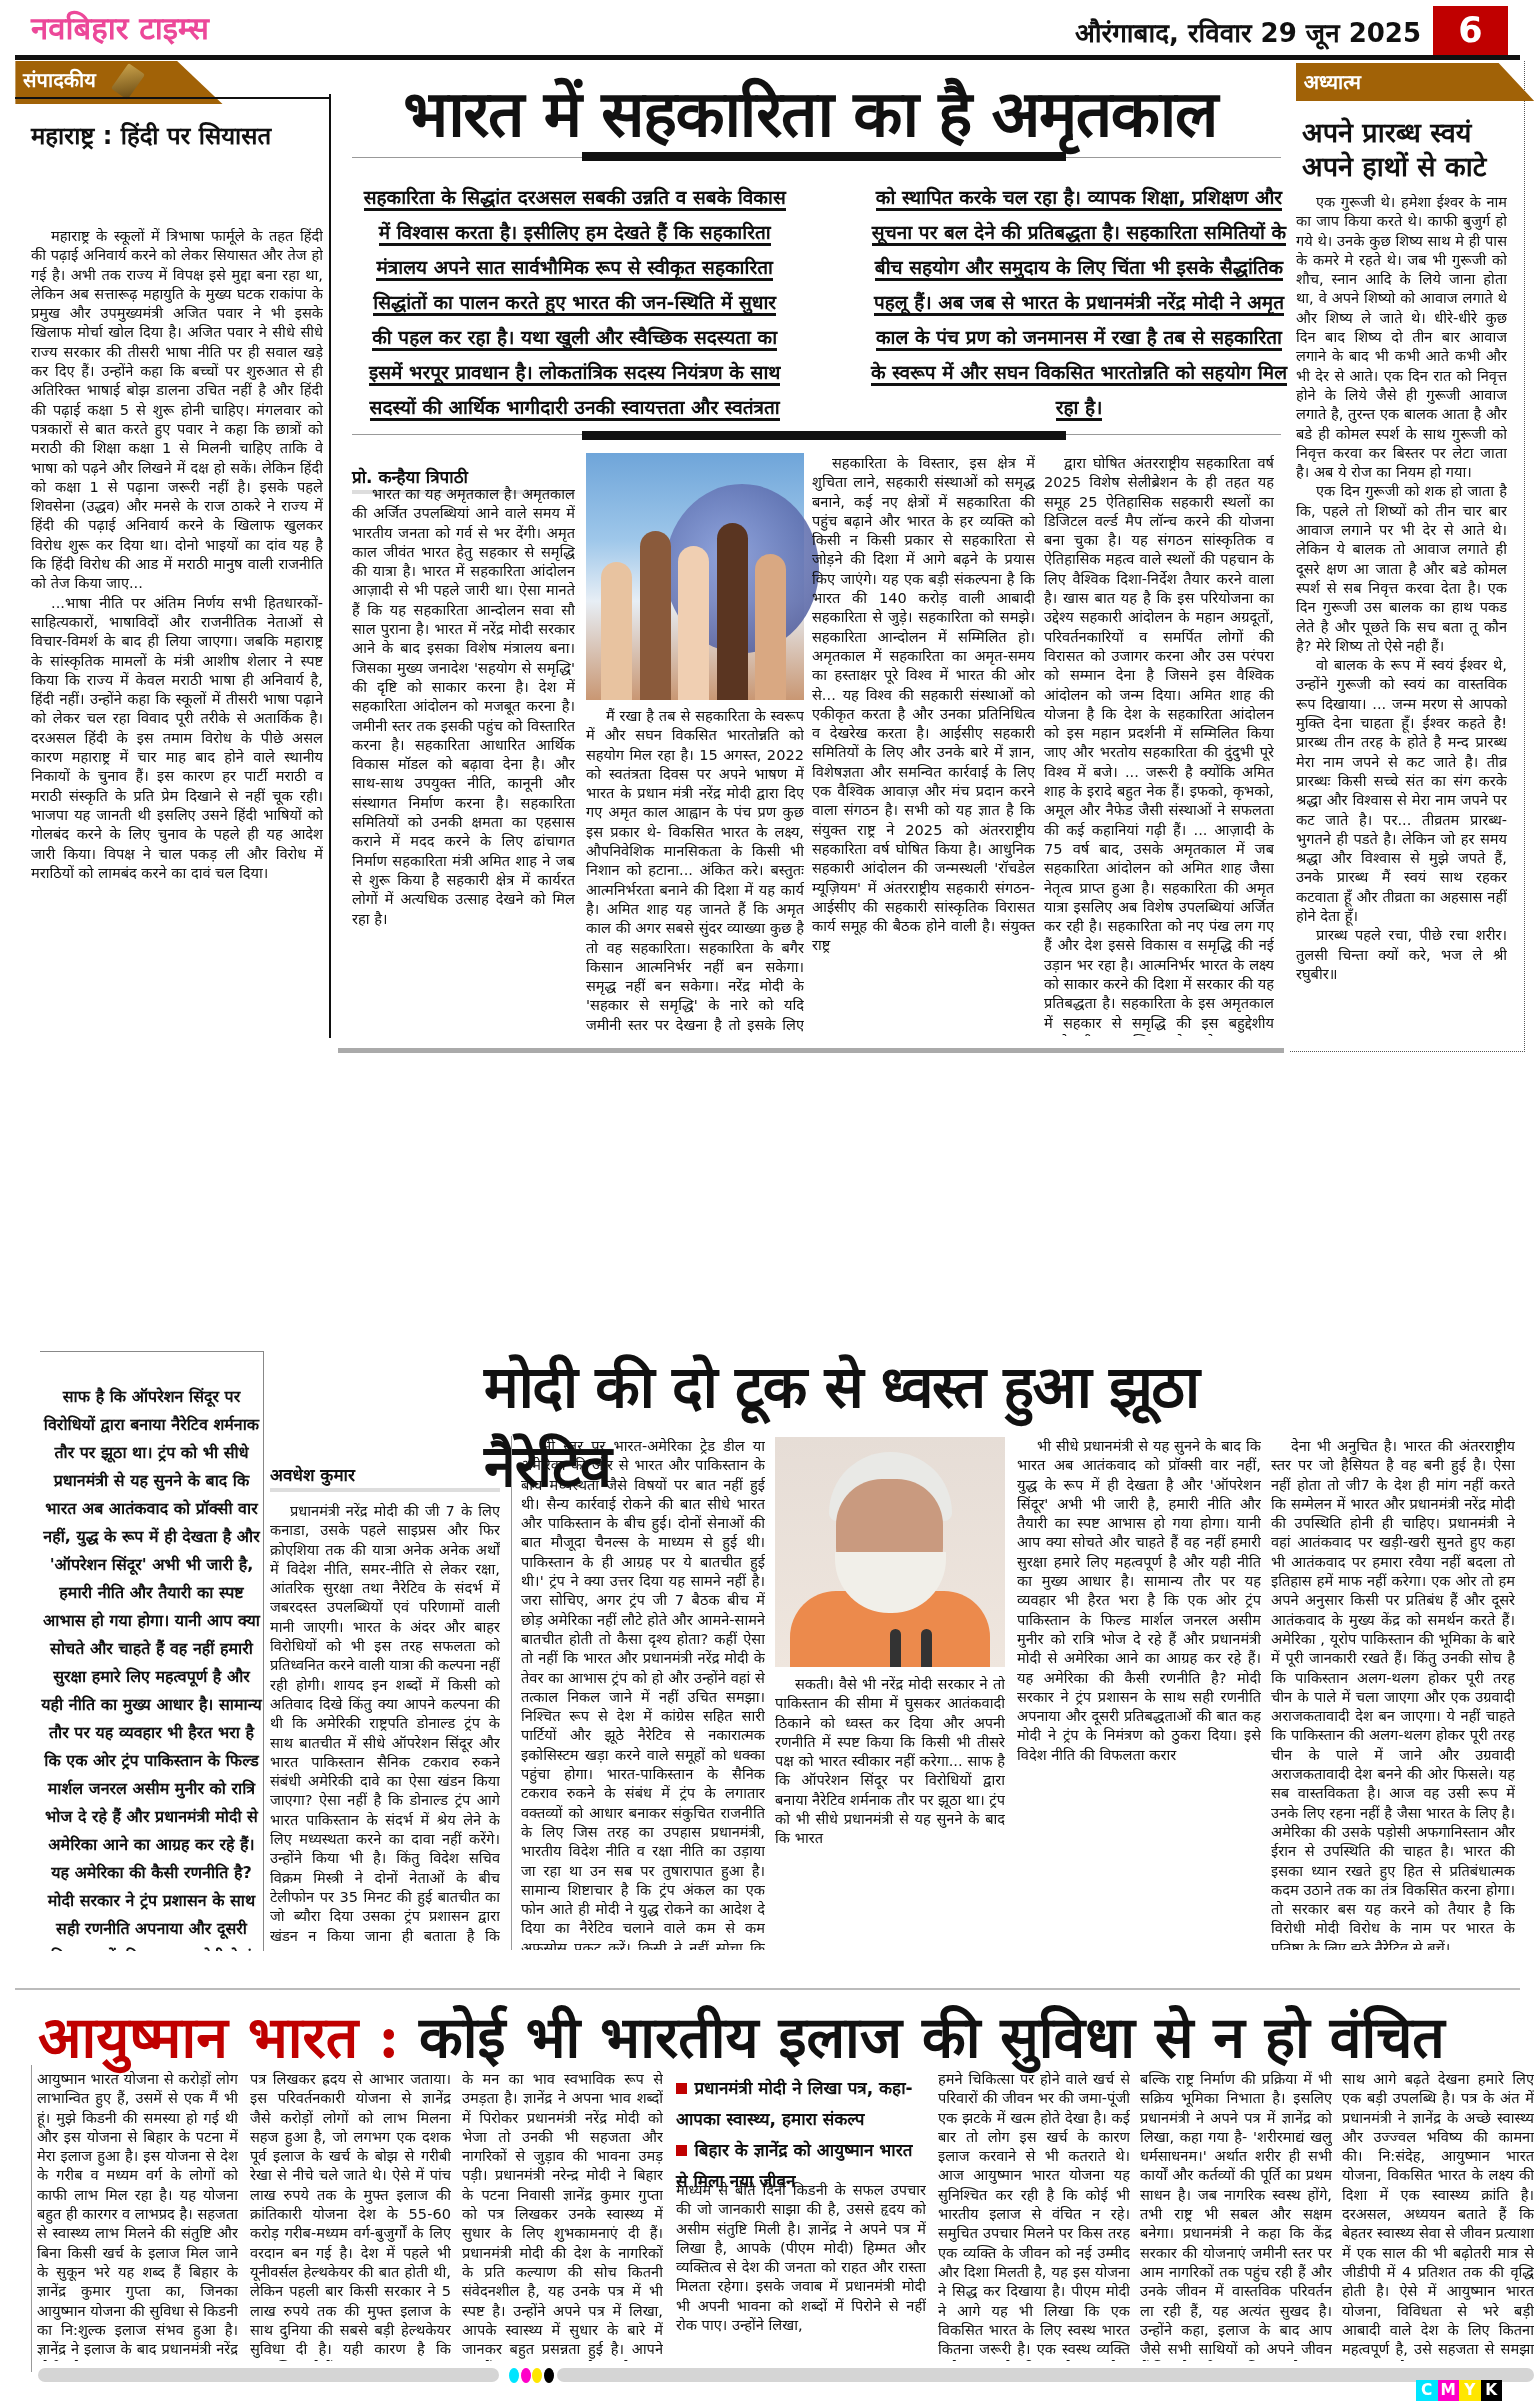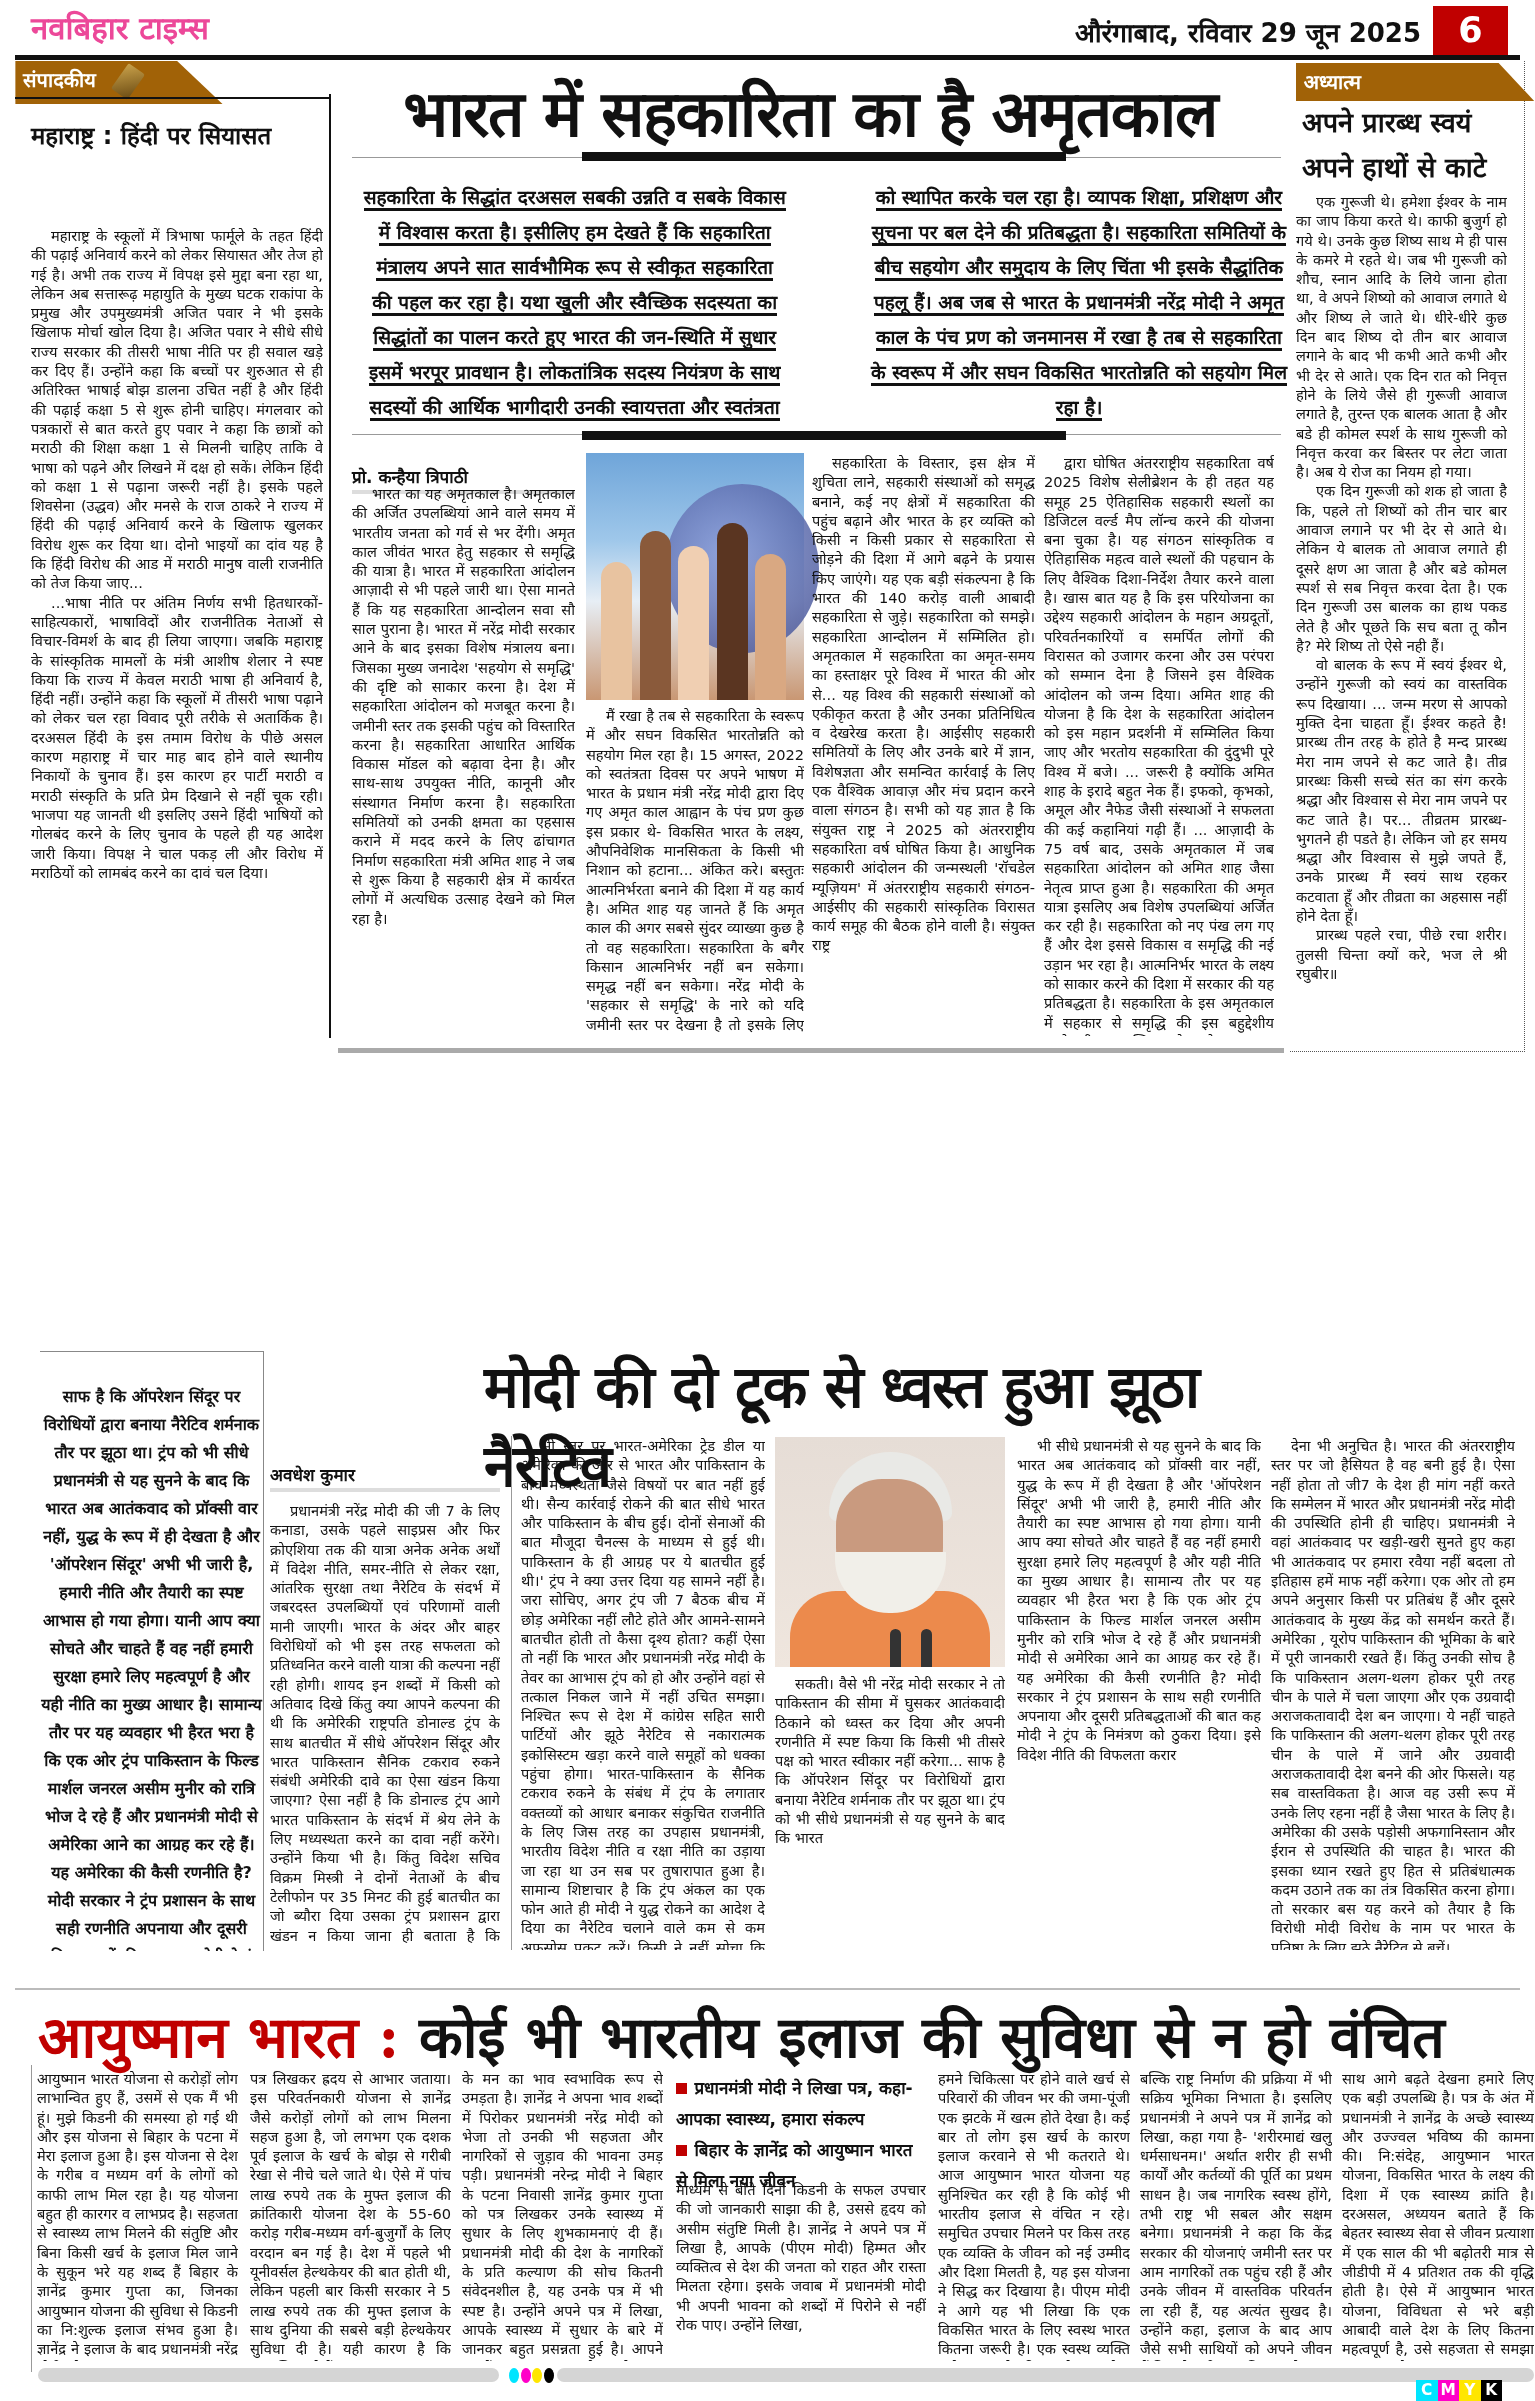--- a/index.html
+++ b/index.html
@@ -19,21 +19,21 @@
   .vrule{background:#111;width:2.3px;}
   .main-head{left:338px;top:68px;width:944px;text-align:center;font-size:64px;font-weight:bold;letter-spacing:-1.5px;}
   .quote-box{left:352px;top:157px;width:929px;height:276px;border-top:1.5px solid #999;border-bottom:1.5px solid #999;}
   .quote-box .bar{position:absolute;height:9.2px;background:#111;left:230px;width:484px;}
   .quote-col{position:absolute;top:21.5px;width:430px;font-size:19px;font-weight:bold;line-height:35px;text-align:center;}
   .quote-col span{border-bottom:3.1px solid #111;}
   .byline{font-size:17px;font-weight:bold;border-bottom:4.6px solid #ddd;padding-bottom:1.5px;}
   .img-hands{left:586px;top:453px;width:218px;height:247px;background:linear-gradient(180deg,#6fa5d9 0%,#9ec7ea 35%,#e7eef5 60%,#c99773 100%);}
   .img-hands .globe{position:absolute;right:-15.4px;top:31px;width:154px;height:169px;border-radius:50%;background:radial-gradient(circle at 40% 40%,#8a9bd8,#3d4a8e);opacity:.85;}
   .img-hands .hand{position:absolute;bottom:0;width:31px;border-radius:15.4px 15.4px 0 0;}
-  .adhyatm-head{left:1302px;top:100px;width:215px;font-size:27px;font-weight:bold;line-height:45px;}
+  .adhyatm-head{left:1302px;top:116px;width:215px;font-size:27px;font-weight:bold;line-height:34px;}
   .adhyatm-box{left:1290px;top:61px;width:234px;height:990px;border-right:1.5px dotted #555;border-bottom:1.5px dotted #555;}
   .hr-grey{height:4.6px;background:#aaa;}
   .pull-quote{left:40px;top:1351px;width:223px;font-size:16px;font-weight:bold;line-height:28px;text-align:center;border-top:1.5px solid #888;border-right:1.5px solid #888;padding-top:31px;}
   .mid-head{left:484px;top:1345px;width:844px;font-size:58px;font-weight:bold;letter-spacing:-1.5px;}
   .img-modi{left:775px;top:1437px;width:230px;height:230px;background:linear-gradient(180deg,#e6ddd6,#efe6de);overflow:hidden;}
   .modi-hair{position:absolute;left:54px;top:15.4px;width:123px;height:69px;border-radius:61px 61px 7.7px 7.7px;background:#e9e9e6;}
   .modi-face{position:absolute;left:61px;top:42px;width:107px;height:115px;border-radius:46px;background:#c99a7f;}
   .modi-beard{position:absolute;left:60px;top:115px;width:111px;height:61px;border-radius:0 0 54px 54px;background:#f1efe9;}
   .modi-vest{position:absolute;left:15.4px;top:154px;width:200px;height:92px;border-radius:46px 46px 0 0;background:#ec8a4c;}
   .mic{position:absolute;top:192px;width:10.7px;height:46px;background:#333;border-radius:5.4px;}
@@ -66,22 +66,22 @@
   <p>...भाषा नीति पर अंतिम निर्णय सभी हितधारकों-साहित्यकारों, भाषाविदों और राजनीतिक नेताओं से विचार-विमर्श के बाद ही लिया जाएगा। जबकि महाराष्ट्र के सांस्कृतिक मामलों के मंत्री आशीष शेलार ने स्पष्ट किया कि राज्य में केवल मराठी भाषा ही अनिवार्य है, हिंदी नहीं। उन्होंने कहा कि स्कूलों में तीसरी भाषा पढ़ाने को लेकर चल रहा विवाद पूरी तरीके से अतार्किक है। दरअसल हिंदी के इस तमाम विरोध के पीछे असल कारण महाराष्ट्र में चार माह बाद होने वाले स्थानीय निकायों के चुनाव हैं। इस कारण हर पार्टी मराठी व मराठी संस्कृति के प्रति प्रेम दिखाने से नहीं चूक रही। भाजपा यह जानती थी इसलिए उसने हिंदी भाषियों को गोलबंद करने के लिए चुनाव के पहले ही यह आदेश जारी किया। विपक्ष ने चाल पकड़ ली और विरोध में मराठियों को लामबंद करने का दावं चल दिया।</p>
 </div>
 
 <div class="abs main-head">भारत में सहकारिता का है अमृतकाल</div>
 <div class="abs quote-box">
   <div class="bar" style="top:-6.1px"></div>
   <div class="quote-col" style="left:7.7px">
     <div><span>सहकारिता के सिद्धांत दरअसल सबकी उन्नति व सबके विकास</span></div>
     <div><span>में विश्वास करता है। इसीलिए हम देखते हैं कि सहकारिता</span></div>
     <div><span>मंत्रालय अपने सात सार्वभौमिक रूप से स्वीकृत सहकारिता</span></div>
+    <div><span>सिद्धांतों का पालन करते हुए भारत की जन-स्थिति में सुधार</span></div>
     <div><span>की पहल कर रहा है। यथा खुली और स्वैच्छिक सदस्यता का</span></div>
-    <div><span>सिद्धांतों का पालन करते हुए भारत की जन-स्थिति में सुधार</span></div>
     <div><span>इसमें भरपूर प्रावधान है। लोकतांत्रिक सदस्य नियंत्रण के साथ</span></div>
     <div><span>सदस्यों की आर्थिक भागीदारी उनकी स्वायत्तता और स्वतंत्रता</span></div>
   </div>
   <div class="quote-col" style="left:512px">
     <div><span>को स्थापित करके चल रहा है। व्यापक शिक्षा, प्रशिक्षण और</span></div>
     <div><span>सूचना पर बल देने की प्रतिबद्धता है। सहकारिता समितियों के</span></div>
     <div><span>बीच सहयोग और समुदाय के लिए चिंता भी इसके सैद्धांतिक</span></div>
     <div><span>पहलू हैं। अब जब से भारत के प्रधानमंत्री नरेंद्र मोदी ने अमृत</span></div>
     <div><span>काल के पंच प्रण को जनमानस में रखा है तब से सहकारिता</span></div>
     <div><span>के स्वरूप में और सघन विकसित भारतोन्नति को सहयोग मिल</span></div>

